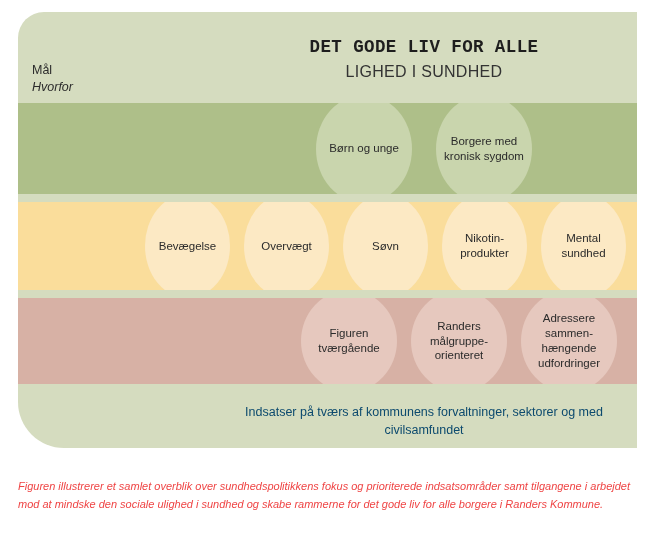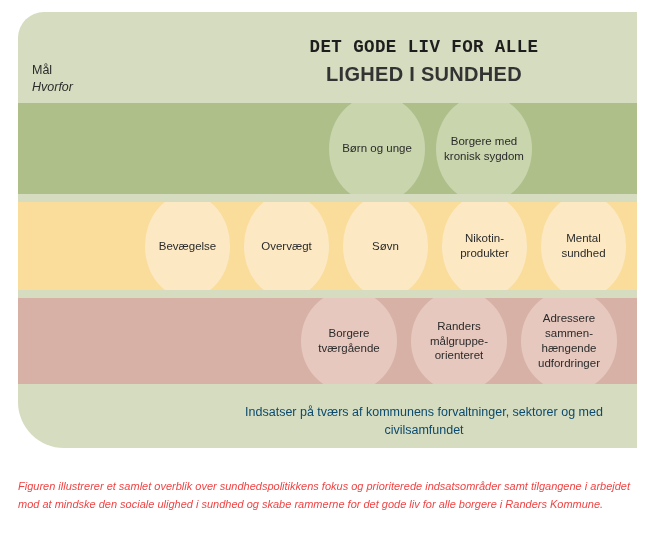--- a/index.html
+++ b/index.html
@@ -77,22 +77,22 @@
     display: block;
     font-size: 17.5px;
     font-weight: 700;
     letter-spacing: 0.4px;
     color: #1e1e1e;
     line-height: 1.25;
     font-family: Liberation Mono, monospace;
   }
   .title-sub {
     display: block;
-    font-size: 20px;
-    font-weight: 700;
+    font-size: 16px;
+    font-weight: 400;
     letter-spacing: 0.3px;
     color: #333333;
     line-height: 1.35;
     margin-top: 2px;
   }
 
   
   .bubble-row {
     position: absolute;
     top: 0;
@@ -125,21 +125,21 @@
     border-radius: 50%;
     background: #fce9c4;
   }
   .bubble-approach {
     width: 96px;
     height: 102px;
     border-radius: 50%;
     background: #e6c8be;
   }
 
-  .row-focus     { right: 105px; gap: 11px; }
+  .row-focus     { right: 105px; gap: 24px; }
   .row-challenge { right: 11px;   gap: 14px; }
   .row-approach  { right: 20px;  gap: 14px; }
 
   
   .efforts-text {
     position: absolute;
     left: 200px;
     top: 19px;
     width: 412px;
     text-align: center;
@@ -195,21 +195,21 @@
       <div class="bubble bubble-challenge">Overvægt</div>
       <div class="bubble bubble-challenge">Søvn</div>
       <div class="bubble bubble-challenge">Nikotin-produkter</div>
       <div class="bubble bubble-challenge">Mental sundhed</div>
     </div>
   </div>
 
   <div class="band band-approach">
 
     <div class="bubble-row row-approach">
-      <div class="bubble bubble-approach">Borgere tværgående</div>
+      <div class="bubble bubble-approach">Figuren tværgående</div>
       <div class="bubble bubble-approach">Randers målgruppe-orienteret</div>
       <div class="bubble bubble-approach">Adressere sammen-hængende udfordringer</div>
     </div>
   </div>
 
   <div class="band band-efforts">
     <div class="efforts-text">Indsatser på tværs af kommunens forvaltninger, sektorer og med civilsamfundet</div>
   </div>
 
 </div>

